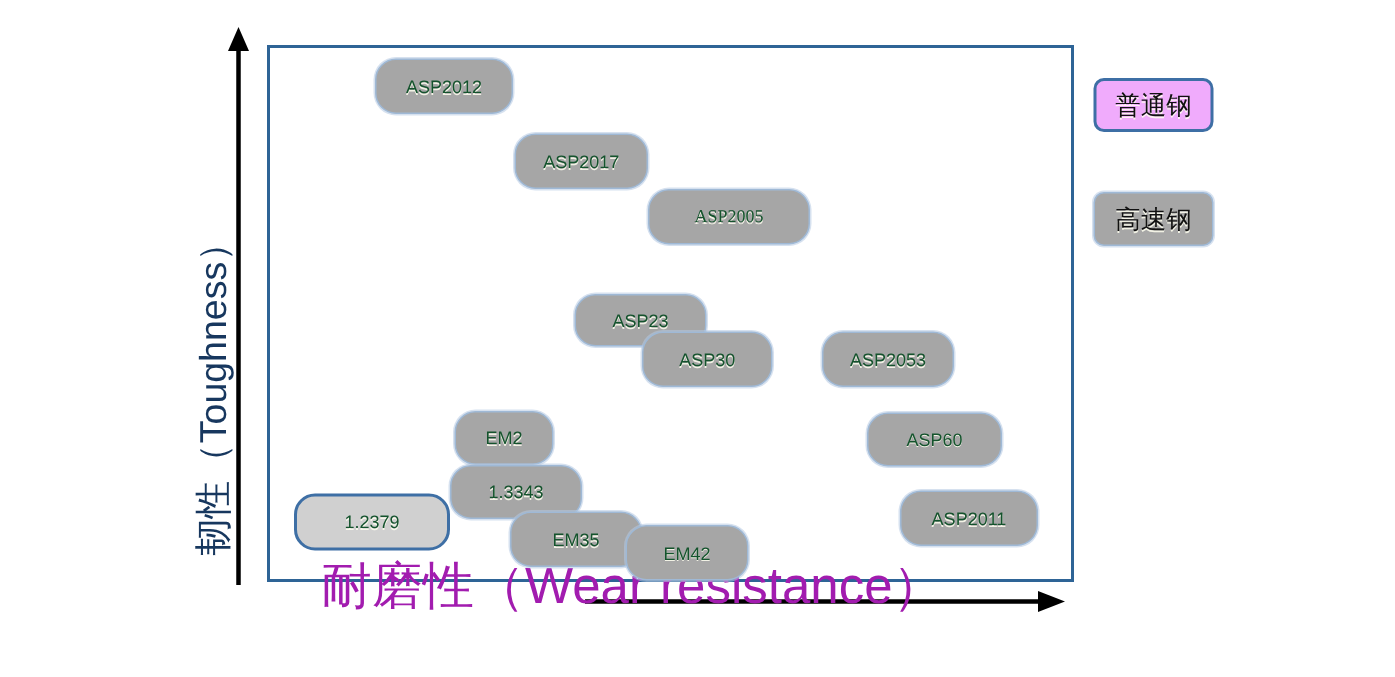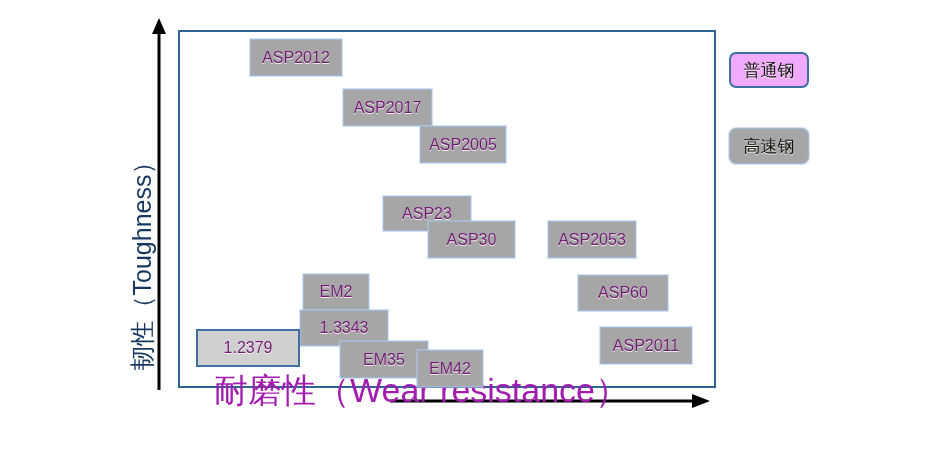--- a/index.html
+++ b/index.html
@@ -75,27 +75,27 @@
     font-size: 34px;
     color: #a21caf;
     white-space: nowrap;
     font-family: "Liberation Sans", sans-serif;
   }
 
   
   .node {
     position: absolute;
     box-sizing: border-box;
-    border-radius: 0;
+    border-radius: 14px;
     display: flex;
     align-items: center;
     justify-content: center;
-    font-size: 16px;
+    font-size: 12px;
     font-weight: normal;
-    color: #701a75;
+    color: #14532d;
     white-space: nowrap;
     font-family: "Liberation Sans", sans-serif;
     text-shadow: 0px 1px 0px rgba(255,255,240,0.85);
   }
   .node.hss {
     background: #a6a6a6;
     border: 1px solid #9fb9d6;
     box-shadow: 0 0 0 1px rgba(180,200,225,0.55);
   }
   .node.normal {
@@ -147,31 +147,31 @@
 
   <div class="y-title-wrap">
     <div class="y-title-inner">韧性（Toughness）</div>
   </div>
 
   <div class="x-title">耐磨性（Wear resistance）</div>
 
   <div id="nodes-layer">
       <div class="node hss" style="left: 250px; top: 39px; width: 92px; height: 37px; z-index: 10;">ASP2012</div>
       <div class="node hss" style="left: 343px; top: 89px; width: 89px; height: 37px; z-index: 11;">ASP2017</div>
-      <div class="node hss" style="left: 420px; top: 126px; width: 86px; height: 37px; z-index: 12;">ASP2005</div>
+      <div class="node hss" style="left: 432px; top: 126px; width: 108px; height: 37px; z-index: 12; font-family: Liberation Serif, serif;">ASP2005</div>
       <div class="node hss" style="left: 383px; top: 196px; width: 88px; height: 35px; z-index: 13;">ASP23</div>
       <div class="node hss" style="left: 428px; top: 221px; width: 87px; height: 37px; z-index: 14; text-align: center;">ASP30</div>
       <div class="node hss" style="left: 548px; top: 221px; width: 88px; height: 37px; z-index: 15;">ASP2053</div>
       <div class="node hss" style="left: 303px; top: 274px; width: 66px; height: 36px; z-index: 16;">EM2</div>
       <div class="node hss" style="left: 578px; top: 275px; width: 90px; height: 36px; z-index: 17;">ASP60</div>
       <div class="node hss" style="left: 300px; top: 310px; width: 88px; height: 36px; z-index: 18;">1.3343</div>
       <div class="node hss" style="left: 600px; top: 327px; width: 92px; height: 37px; z-index: 19;">ASP2011</div>
       <div class="node normal" style="left: 196px; top: 329px; width: 104px; height: 38px; z-index: 20;">1.2379</div>
       <div class="node hss" style="left: 340px; top: 341px; width: 88px; height: 37px; z-index: 21;">EM35</div>
-      <div class="node hss" style="left: 417px; top: 350px; width: 66px; height: 37px; z-index: 22;">EM42</div>
+      <div class="node hss" style="left: 417px; top: 350px; width: 82px; height: 37px; z-index: 22;">EM42</div>
     </div>
 
   <div id="legend-layer">
       <div class="legend-item normal" style="left: 729px; top: 52px; width: 80px; height: 36px;">普通钢</div>
       <div class="legend-item hss" style="left: 729px; top: 128px; width: 80px; height: 36px;">高速钢</div>
     </div>
 
 </div>
 
 </body></html>

